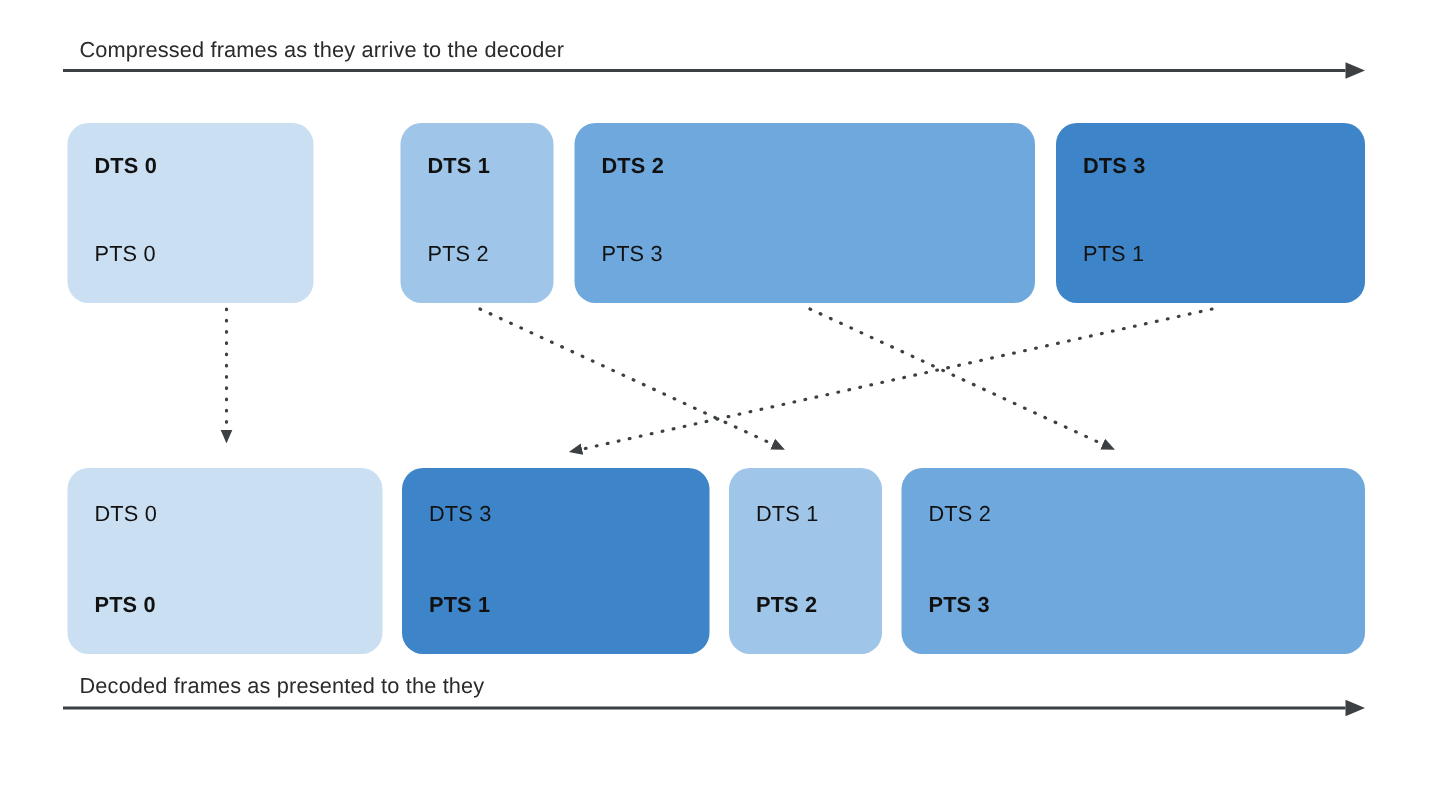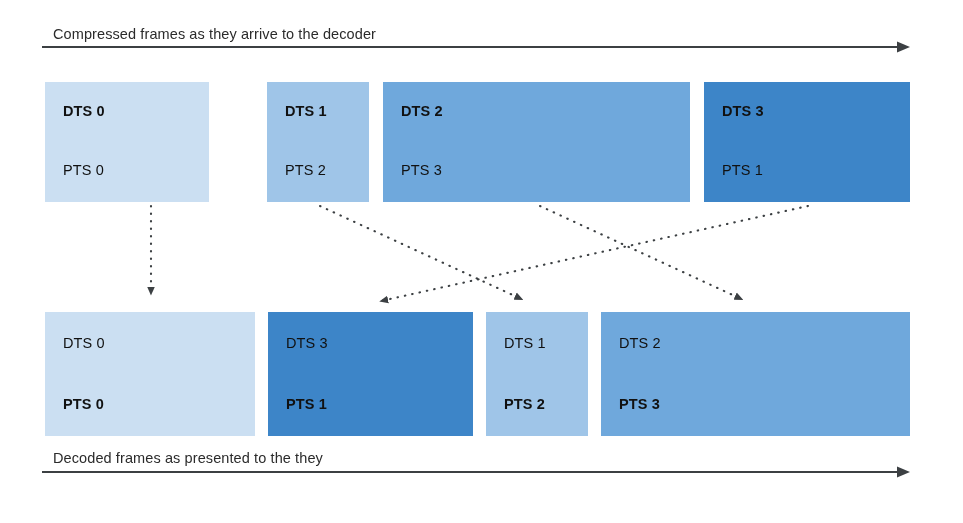--- a/index.html
+++ b/index.html
@@ -38,20 +38,21 @@
     width: 868px;
     height: 12px;
     pointer-events: none;
   }
   #axis-top { top: 41px; }
   #axis-bottom { top: 466px; }
 
   .frame {
     position: absolute;
     box-sizing: border-box;
+    border-radius: 14px;
   }
   .frame .dts,
   .frame .pts {
     position: absolute;
     left: 18px;
     font-size: 14.5px;
     color: #111111;
     white-space: nowrap;
     letter-spacing: 0.1px;
   }

